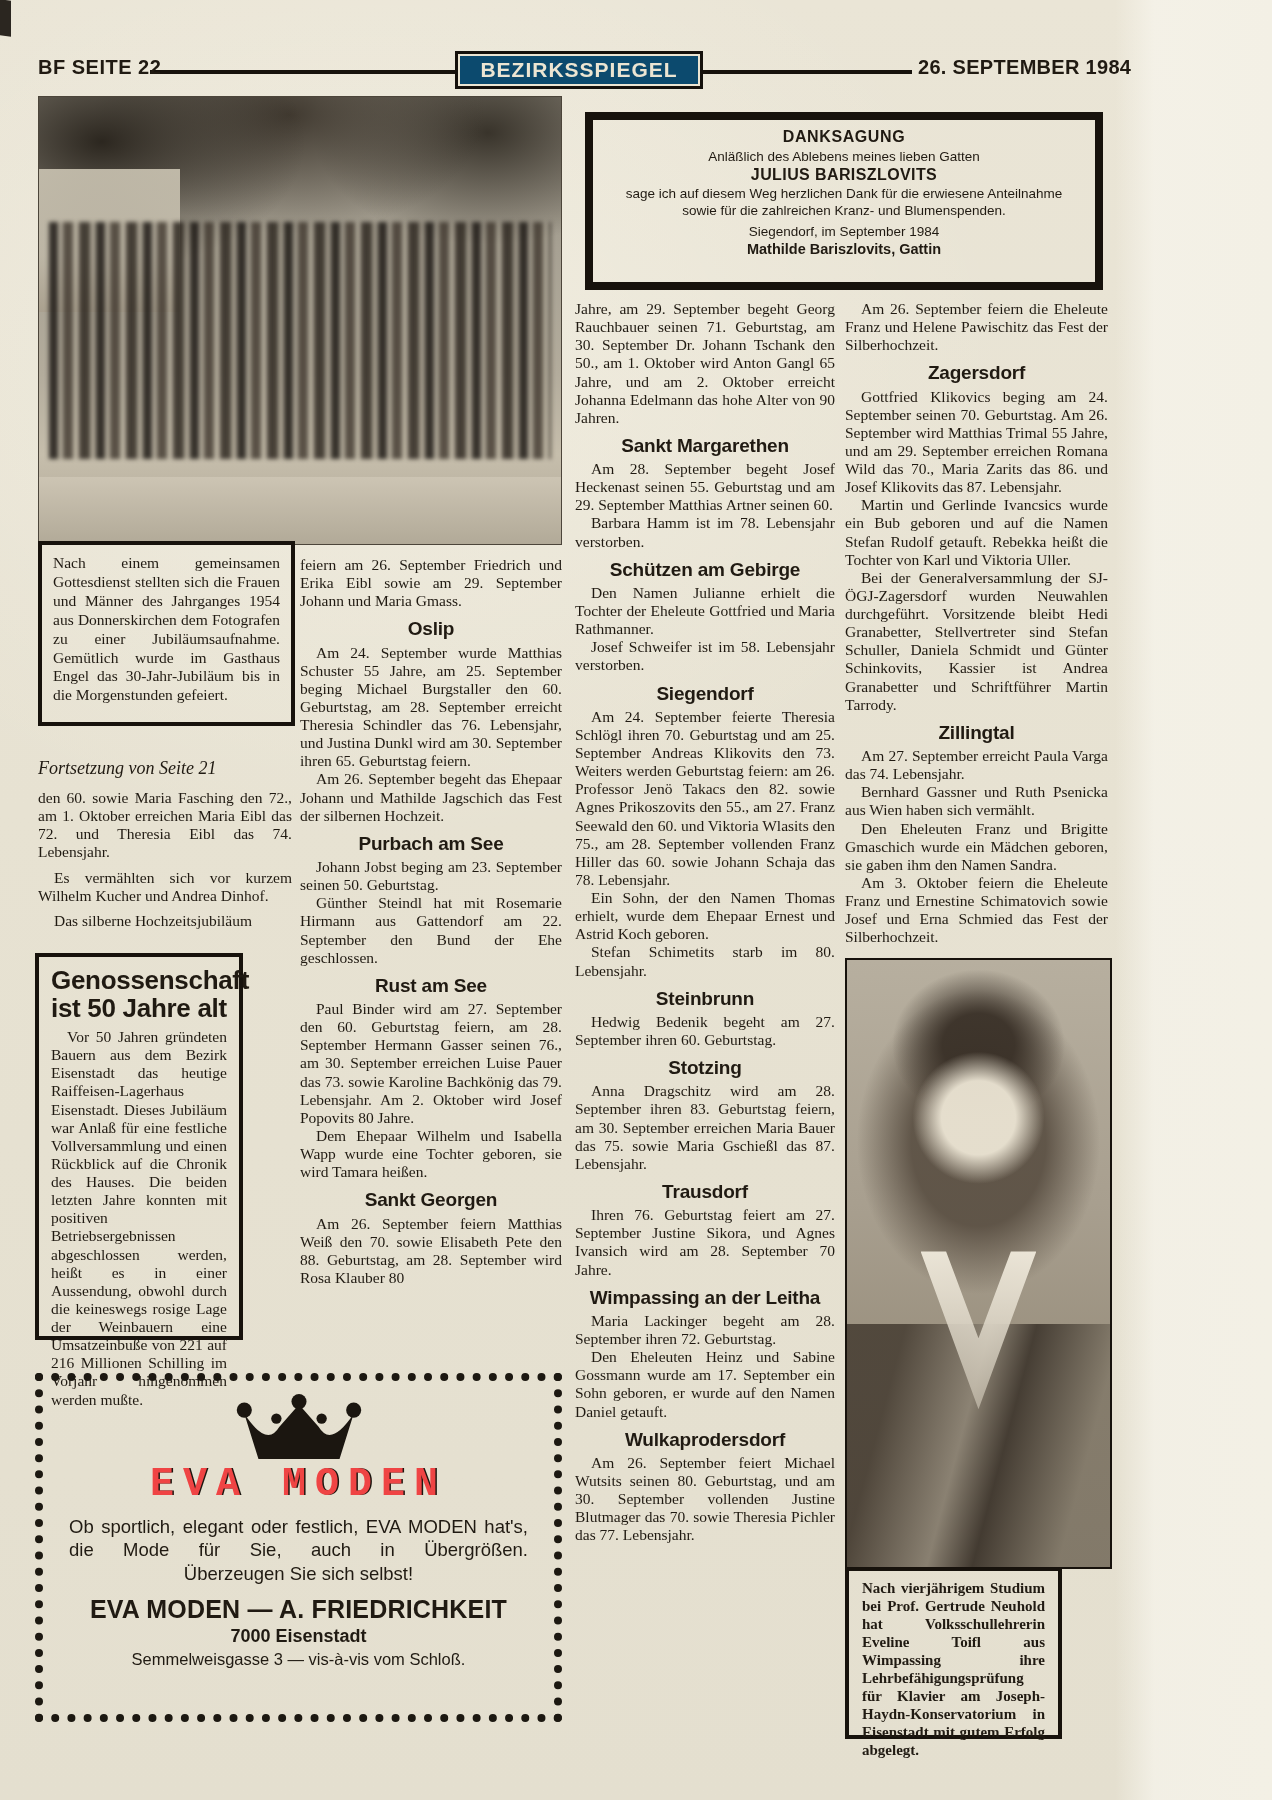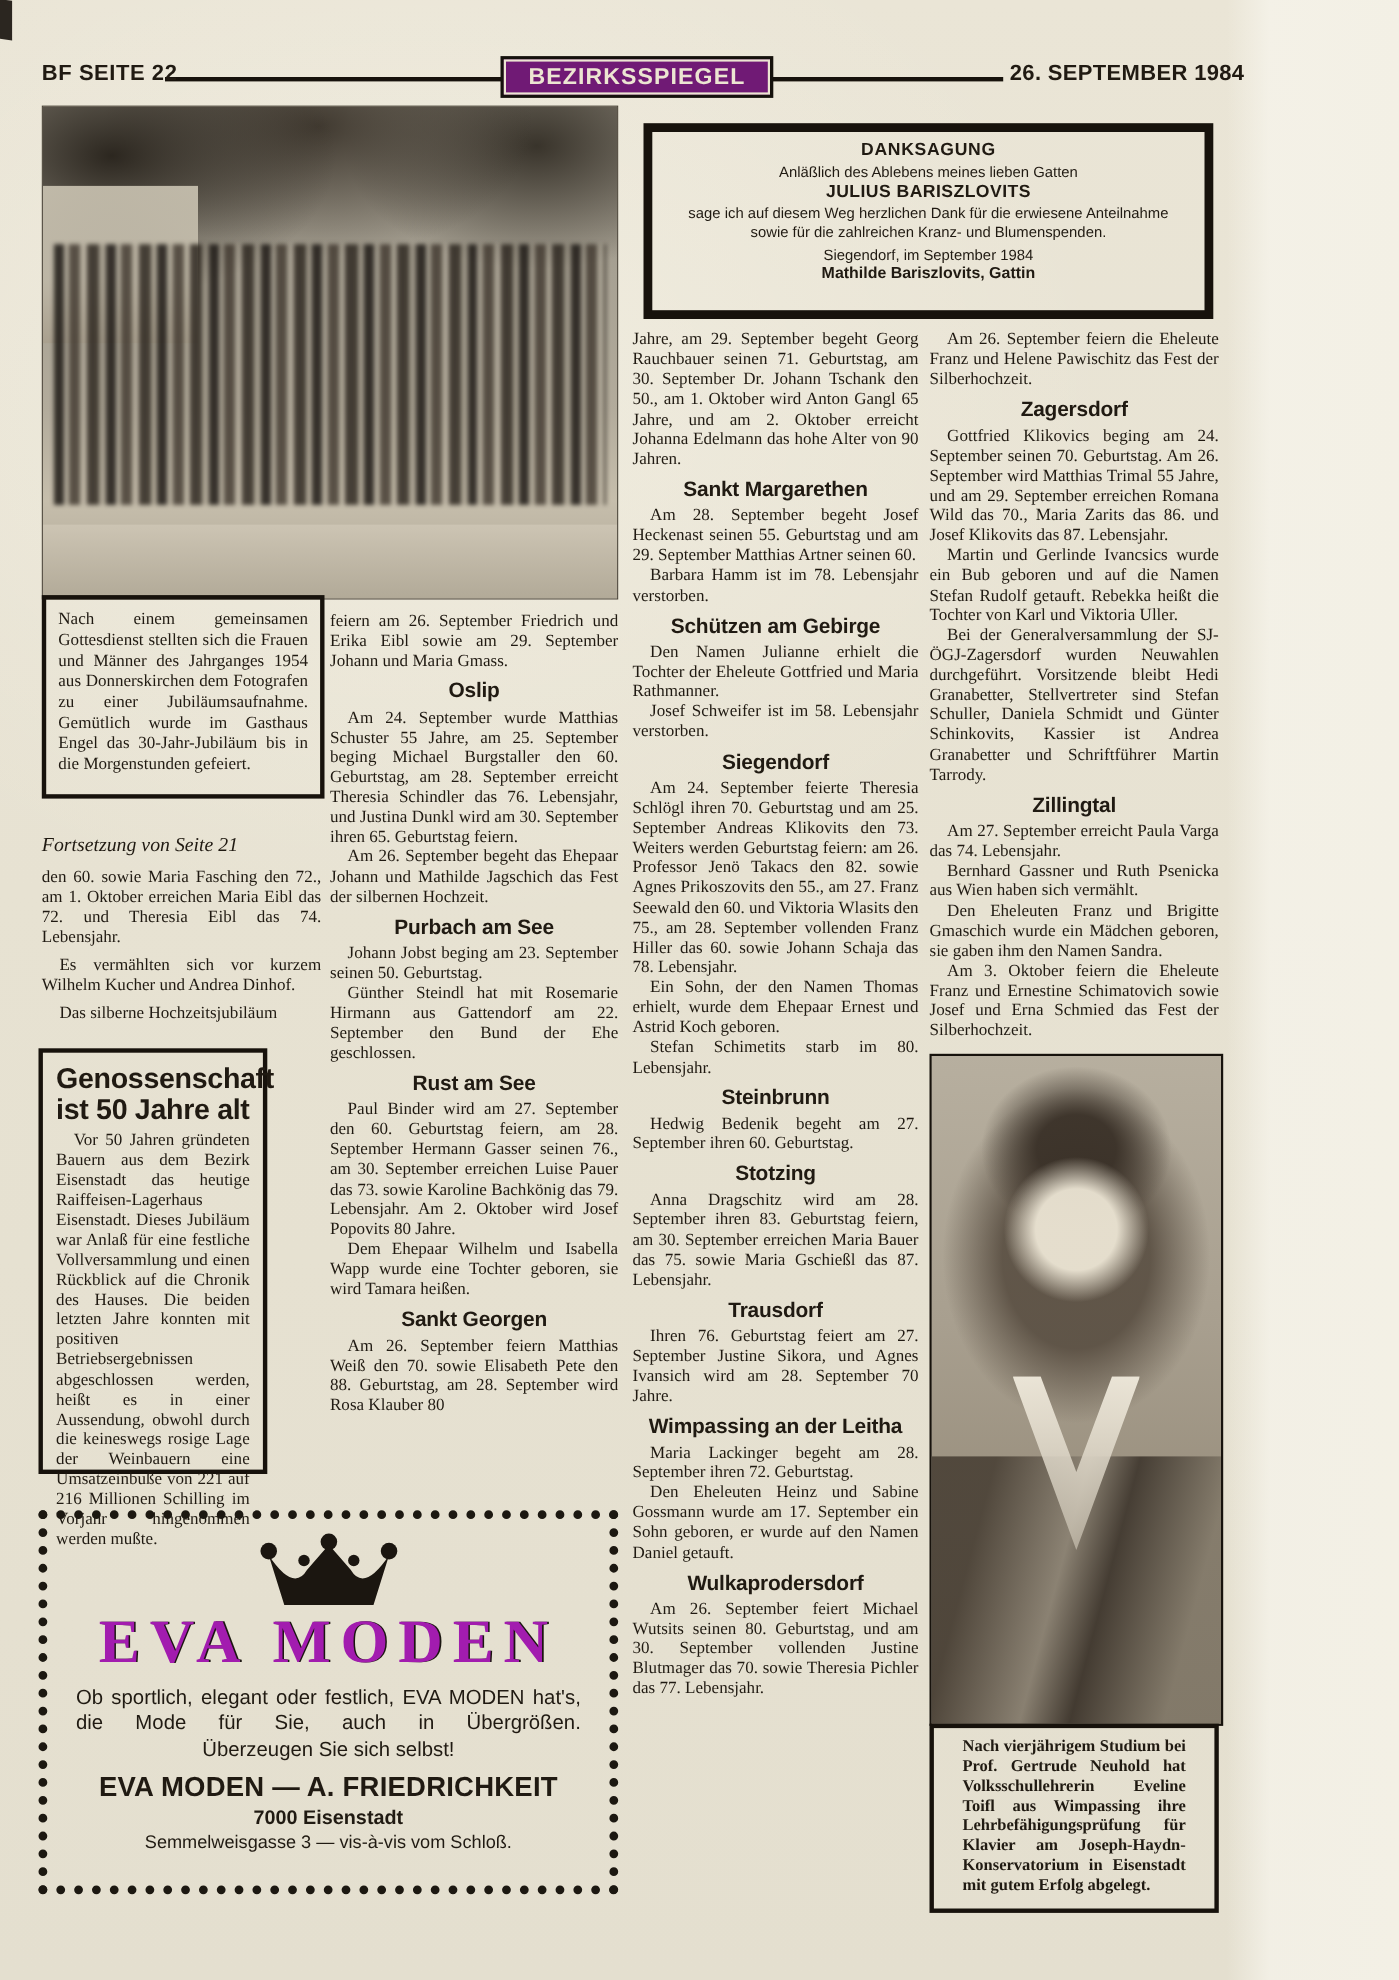--- a/index.html
+++ b/index.html
@@ -12,21 +12,21 @@
   }
   .abs{position:absolute;}
   .scan-strip{left:1115px;top:0;width:157px;height:1800px;
     background:linear-gradient(90deg,rgba(246,243,233,0) 0,rgba(248,246,238,.7) 25%,#f3f0e5 100%);}
   .corner-smudge{left:0;top:0;width:11px;height:36px;background:#2b2620;transform:skewY(8deg);}
 
   
   .hdr-left{left:38px;top:56px;font-family:"Liberation Sans",sans-serif;font-weight:700;font-size:20px;letter-spacing:.5px;}
   .hdr-right{left:918px;top:56px;font-family:"Liberation Sans",sans-serif;font-weight:700;font-size:20px;letter-spacing:.3px;}
   .hdr-rule{left:150px;top:70px;width:762px;height:4px;background:#17120c;}
-  .hdr-badge{left:458px;top:54px;width:238px;height:28px;background:#701a75;border:2px solid #ece5d2;
+  .hdr-badge{left:458px;top:54px;width:238px;height:28px;background:#0c4a6e;border:2px solid #ece5d2;
     box-shadow:0 0 0 3px #15110c;display:flex;align-items:center;justify-content:center;
     font-family:"Liberation Sans",sans-serif;font-weight:700;font-size:21px;letter-spacing:1px;color:#ece5d2;}
 
   
   .photo1{left:38px;top:96px;width:522px;height:447px;border:1px solid #4c453a;overflow:hidden;
     background:
       radial-gradient(ellipse 300px 190px at 12% 10%, rgba(38,33,26,.95), rgba(38,33,26,0) 68%),
       radial-gradient(ellipse 280px 170px at 48% 4%, rgba(56,49,40,.9), rgba(56,49,40,0) 70%),
       radial-gradient(ellipse 250px 160px at 86% 8%, rgba(44,39,31,.88), rgba(44,39,31,0) 70%),
       linear-gradient(180deg,#8f897c 0%,#a7a193 34%,#b3ac9c 62%,#c6beac 80%,#aea695 100%);}
@@ -64,43 +64,43 @@
   .dk-body{font-size:13.5px;line-height:1.25;margin-bottom:4px;}
   .dk-place{font-size:13.5px;margin-bottom:2px;}
   .dk-sign{font-weight:700;font-size:14.5px;}
 
   .coop-box{left:35px;top:953px;width:208px;height:387px;border:4px solid #17120c;box-sizing:border-box;
     padding:10px 12px;}
   .coop-title{font-family:"Liberation Sans",sans-serif;font-weight:700;font-size:26px;line-height:1.06;
     letter-spacing:-.3px;margin:0 0 6px;}
   .coop-body{font-size:15.5px;line-height:1.17;text-align:justify;text-indent:16px;margin:0;}
 
-  .caption2{left:845px;top:1567px;width:263px;height:172px;border:4px solid #17120c;box-sizing:border-box;
-    padding:8px 26px;font-weight:700;font-size:15px;line-height:1.2;text-align:justify;}
+  .caption2{left:845px;top:1567px;width:217px;height:172px;border:4px solid #17120c;box-sizing:border-box;
+    padding:8px 13px;font-weight:700;font-size:15px;line-height:1.2;text-align:justify;}
 
   
   .newscol{font-size:15.5px;line-height:1.17;text-align:justify;}
   .newscol p{margin:0;}
   .newscol p.col-para{text-indent:16px;}
   .newscol p.col-lead{text-indent:0;}
   .newscol h3.col-heading{font-family:"Liberation Sans",sans-serif;font-weight:700;font-size:19px;
     letter-spacing:-.2px;margin:8px 0 3px;text-align:center;}
   .col1{left:38px;top:758px;width:254px;}
   .col1 p{margin-bottom:7px;}
   .col1 .cont-label{font-style:italic;font-size:18px;margin:0 0 10px;text-align:left;}
   .col2{left:300px;top:556px;width:262px;}
   .col3{left:575px;top:300px;width:260px;}
   .col4{left:845px;top:300px;width:263px;}
 
   
   .adbox{left:35px;top:1373px;width:527px;height:349px;border:8px dotted #1c1811;box-sizing:border-box;
     padding:10px 22px 8px;text-align:center;font-family:"Liberation Sans",sans-serif;}
   .ad-crown{margin:2px auto 0;display:block;}
-  .ad-brand{font-family:Liberation Serif, serif;font-weight:700;font-size:56px;letter-spacing:9px;
-    line-height:1;color:#a21caf;margin:2px 0 10px;text-shadow:1.5px 0 0 #1b1610;}
+  .ad-brand{font-family:Liberation Mono, monospace;font-weight:700;font-size:40px;letter-spacing:9px;
+    line-height:1;color:#ef4444;margin:2px 0 10px;text-shadow:1.5px 0 0 #1b1610;}
   .ad-tagline{font-size:18.5px;line-height:1.25;margin:0 4px;text-align:justify;text-align-last:justify;}
   .ad-tagline2{font-size:18.5px;margin:2px 0 10px;}
   .ad-owner{font-weight:700;font-size:25px;letter-spacing:.2px;margin:4px 0 2px;}
   .ad-city{font-weight:700;font-size:18px;margin:0 0 3px;}
   .ad-address{font-size:16.5px;}
 </style>
 </head>
 <body>
 
 <div class="abs scan-strip"></div>

